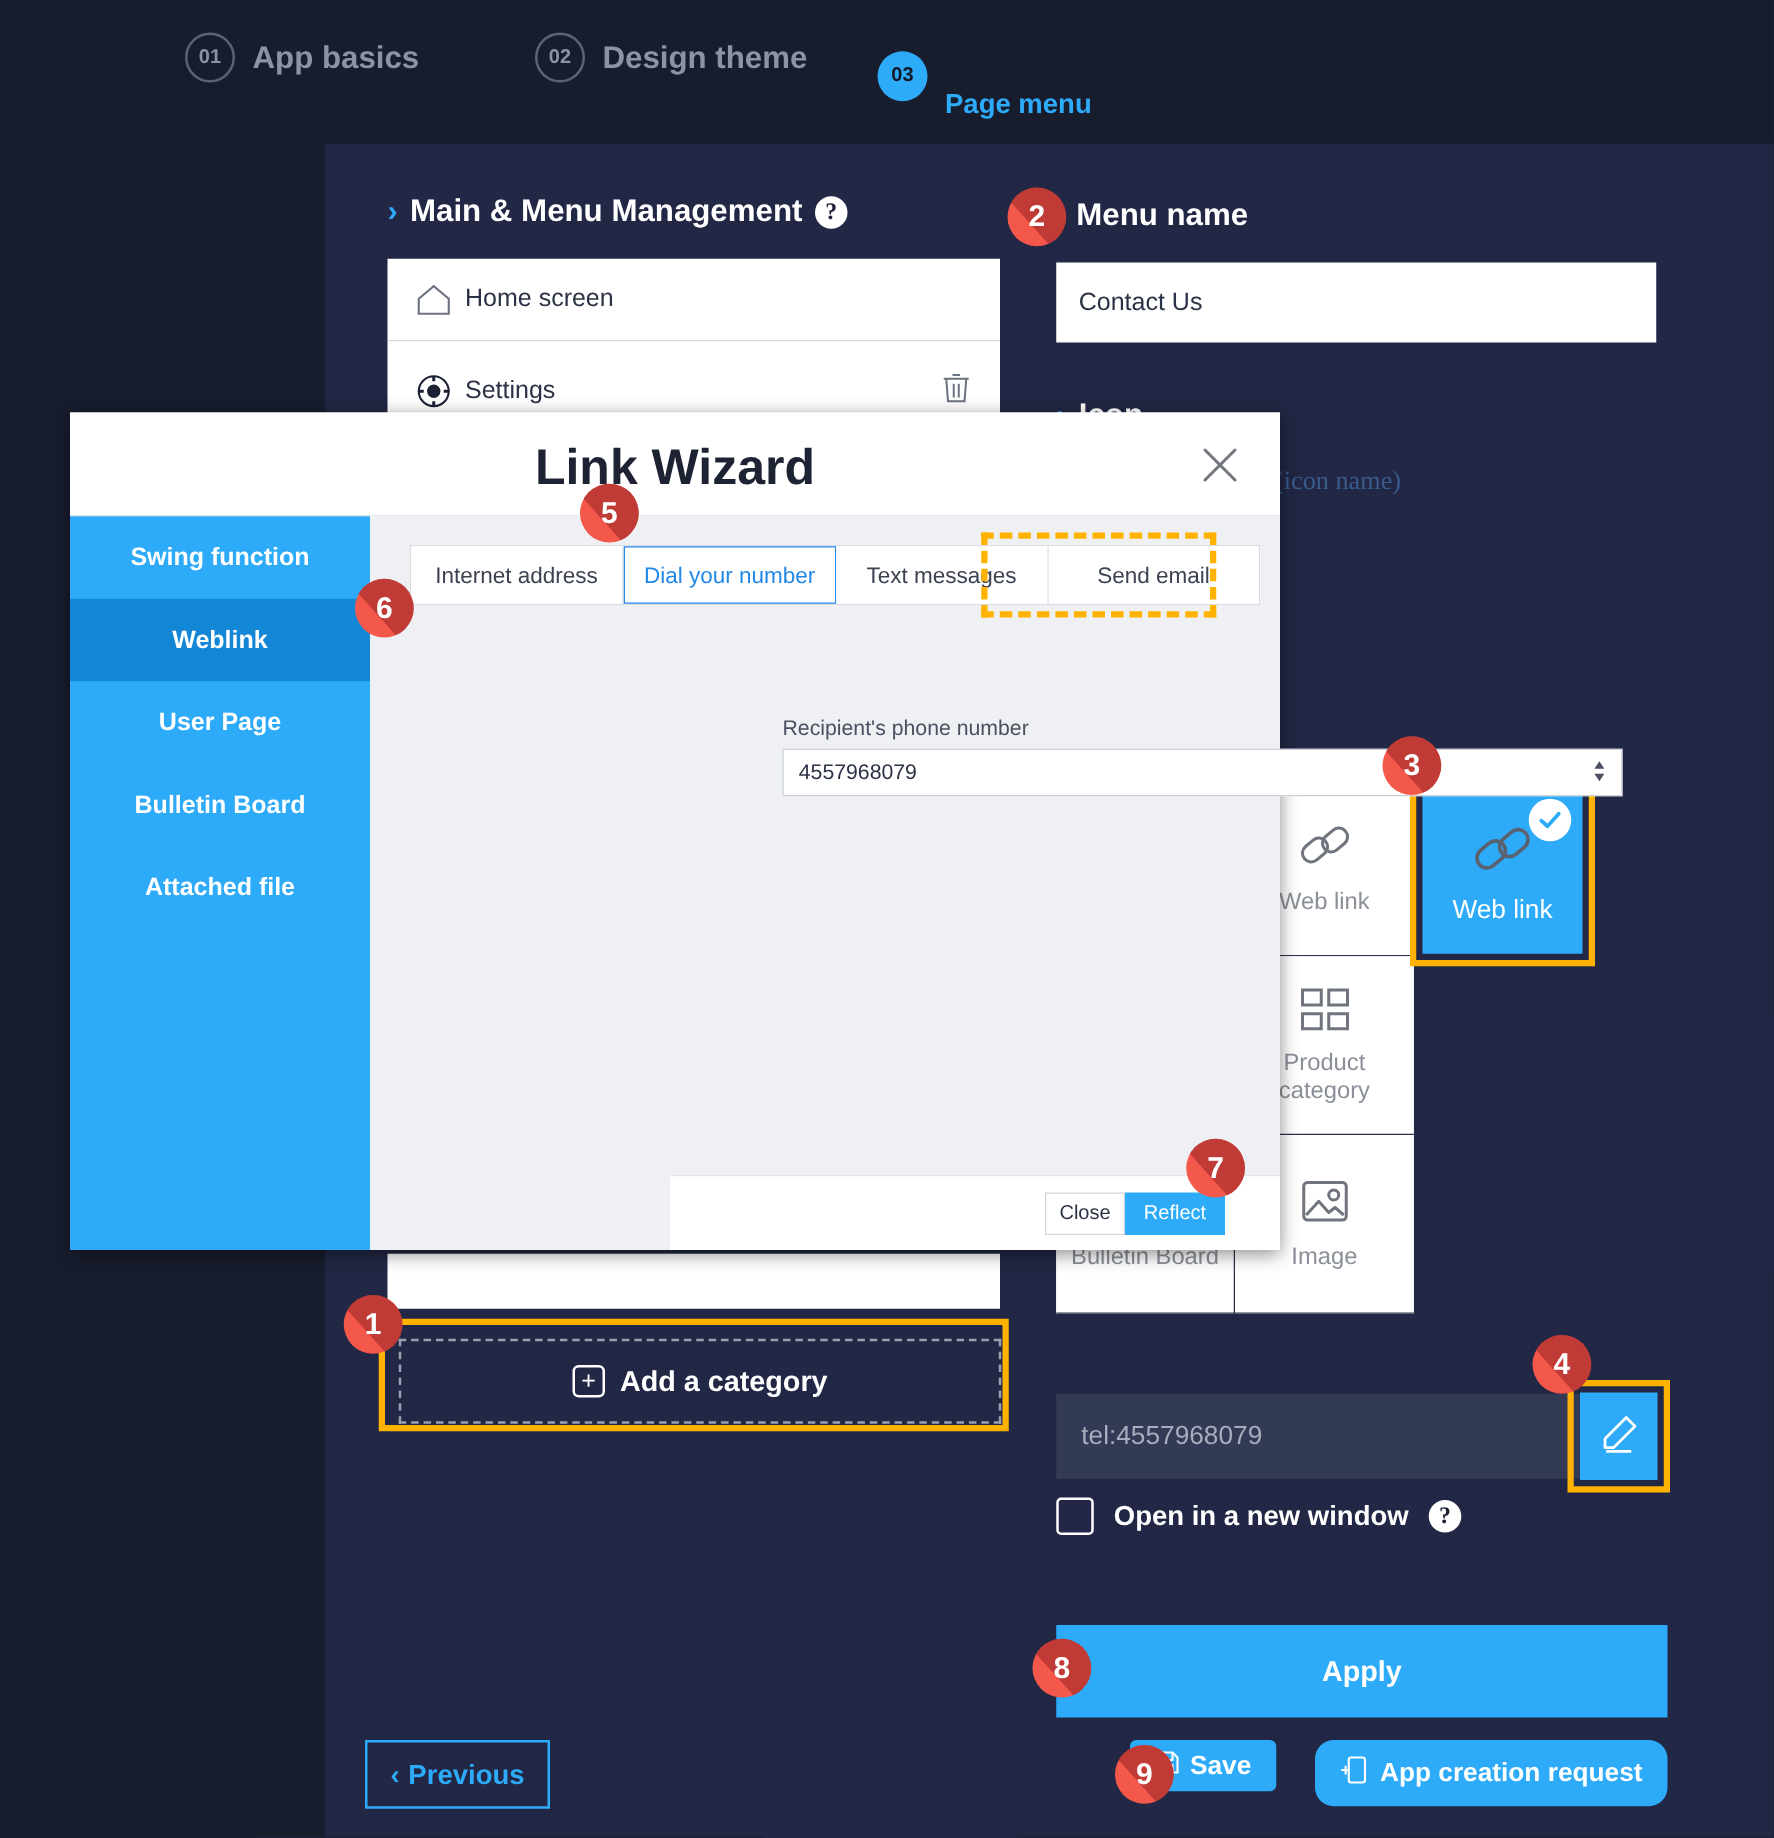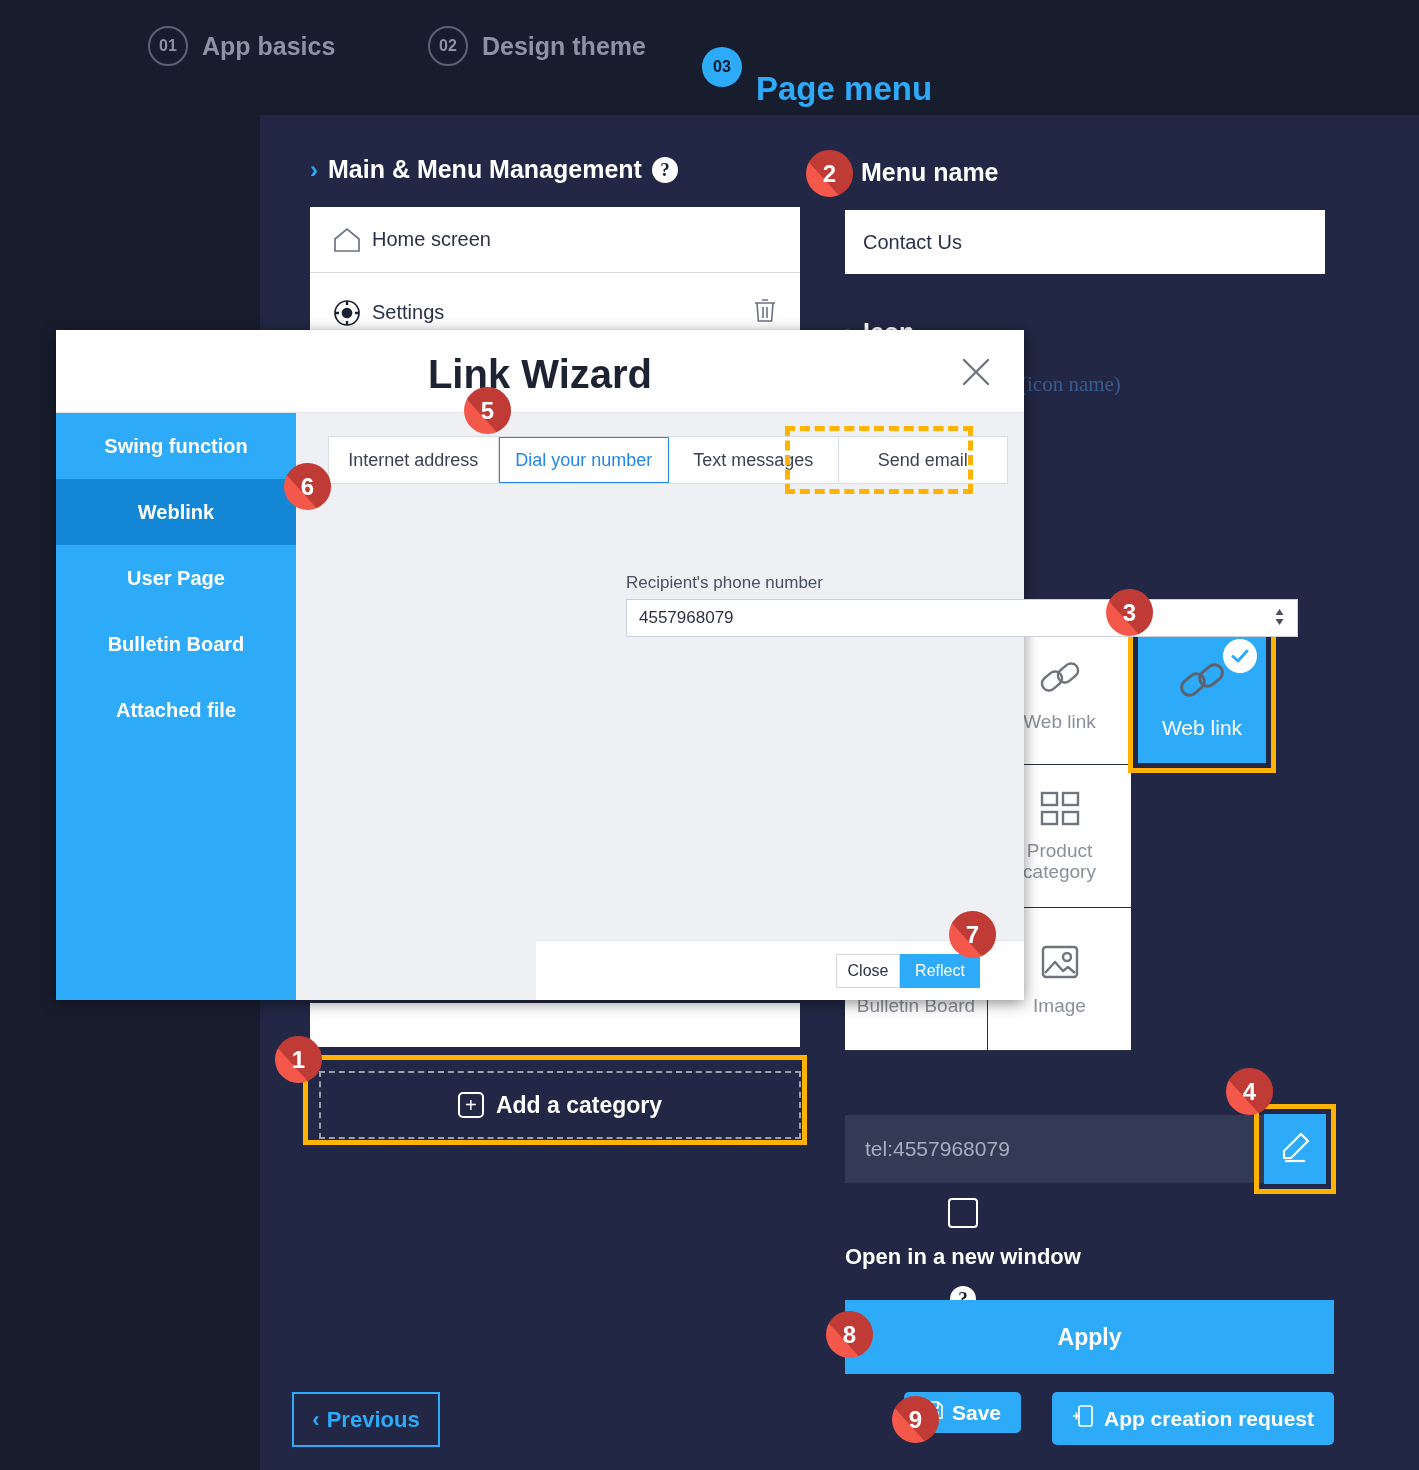--- a/index.html
+++ b/index.html
@@ -13,21 +13,21 @@
   #stepper{position:absolute;left:0;top:0;width:1196px;height:100px;}
   .step{position:absolute;display:flex;align-items:center;gap:14px;}
   .step .num{
     width:40px;height:40px;border-radius:50%;
     display:flex;align-items:center;justify-content:center;
     font-size:16px;font-weight:600;
   }
   .step.inactive .num{border:2px solid #5b6276;color:#8d93a5;box-sizing:border-box;}
   .step.inactive .lbl{color:#8d93a5;font-size:25px;font-weight:600;}
   .step.active .num{background:#2dabf9;color:#111827;}
-  .step.active .lbl{color:#2dabf9;font-size:33px;font-weight:600;margin-top:44px;}
+  .step.active .lbl{color:#2dabf9;font-size:22px;font-weight:600;margin-top:44px;}
 
   
   #panel{position:absolute;left:260px;top:115px;width:1159px;height:1355px;background:#212744;}
 
   
   #left-col{position:absolute;left:310px;top:155px;width:490px;}
   .section-head{display:flex;align-items:center;gap:10px;color:#fff;font-size:25px;font-weight:700;}
   .chev{color:#2dabf9;font-size:24px;font-weight:700;}
   .help{
     width:26px;height:26px;border-radius:50%;background:#fff;color:#1b2133;
@@ -86,33 +86,33 @@
 
   
   #tel-field{position:absolute;left:845px;top:1115px;width:480px;height:68px;background:#333a55;
              display:flex;align-items:center;padding:0 20px;box-sizing:border-box;
              color:#a7adbd;font-size:21px;}
   #edit-btn-wrap{position:absolute;left:1254px;top:1104px;width:82px;height:90px;
                  border:5px solid #ffb300;box-sizing:border-box;}
   #edit-btn{position:absolute;left:5px;top:5px;right:5px;bottom:5px;background:#2dabf9;
             display:flex;align-items:center;justify-content:center;cursor:pointer;}
 
-  #open-new-row{position:absolute;left:845px;top:1198px;display:flex;align-items:center;gap:16px;flex-direction:column;}
+  #open-new-row{position:absolute;left:845px;top:1198px;display:flex;align-items:center;gap:16px;}
   #open-new-box{width:30px;height:30px;border:2px solid #fff;border-radius:4px;box-sizing:border-box;}
   #open-new-row .txt{color:#fff;font-size:22px;font-weight:700;}
 
   #apply-btn{position:absolute;left:845px;top:1300px;width:489px;height:74px;background:#2dabf9;
              border:none;color:#fff;font-size:23px;font-weight:600;cursor:pointer;
              font-family:"Liberation Sans",sans-serif;}
   #save-btn{position:absolute;left:904px;top:1392px;width:117px;height:41px;background:#2dabf9;
             border:none;border-radius:5px;color:#fff;font-size:21px;font-weight:700;cursor:pointer;
             display:flex;align-items:center;justify-content:center;gap:8px;
             font-family:"Liberation Sans",sans-serif;}
   #appreq-btn{position:absolute;left:1052px;top:1392px;width:282px;height:53px;background:#2dabf9;
-              border:none;border-radius:5px;color:#fff;font-size:21px;font-weight:700;cursor:pointer;
+              border:none;border-radius:15px;color:#fff;font-size:21px;font-weight:700;cursor:pointer;
               display:flex;align-items:center;justify-content:center;gap:10px;
               font-family:"Liberation Sans",sans-serif;}
 
   
   #modal{position:absolute;left:56px;top:330px;width:968px;height:670px;background:#fff;
          box-shadow:0 3px 14px rgba(0,0,0,.45);}
   #modal-head{height:82px;position:relative;border-bottom:1px solid #e3e5e9;background:#fff;}
   #modal-title{position:absolute;left:0;right:0;top:22px;text-align:center;color:#1d2333;
                font-size:40px;font-weight:700;}
   #modal-close{position:absolute;right:30px;top:24px;width:36px;height:36px;cursor:pointer;}

